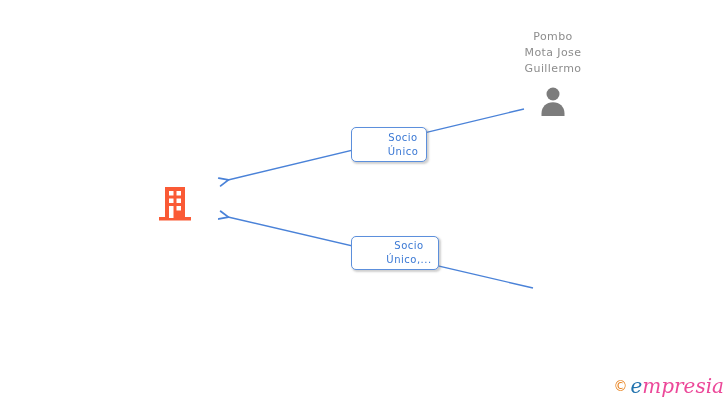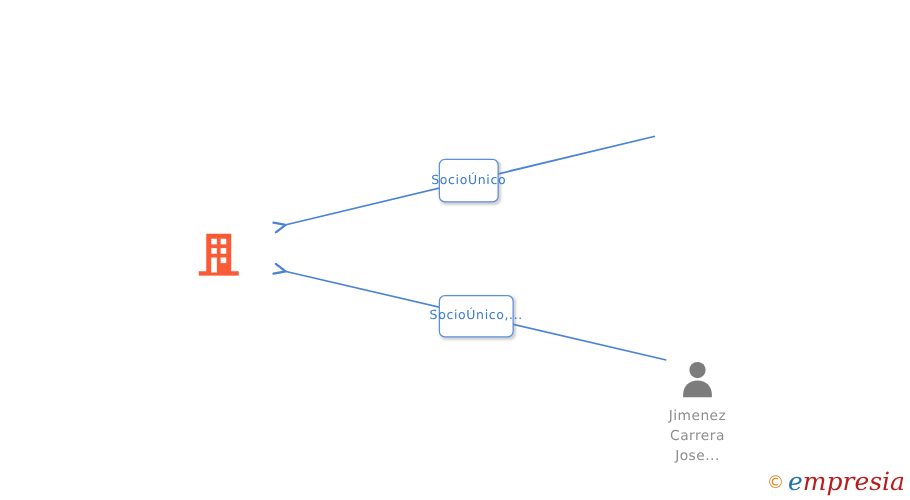--- a/index.html
+++ b/index.html
@@ -16,34 +16,35 @@
   .company .icon{margin-bottom:4px;}
   .person1{left:473px;top:29px;width:160px;}
   .person1 .icon{margin-top:9px;}
   .person2{left:478px;top:288px;width:160px;}
   .person2 .icon{margin-bottom:7px;}
   .person .node-label{line-height:16px;}
   .edge-label{
     position:absolute;background:#ffffff;border:1px solid #5c8fdc;border-radius:5px;
     box-shadow:1.5px 1.5px 2px rgba(120,120,120,0.35);
     color:#3a78d4;font-size:10px;line-height:14px;letter-spacing:0.5px;
-    display:flex;flex-direction:row;align-items:center;justify-content:center;
+    display:flex;flex-direction:column;align-items:center;justify-content:center;
     cursor:pointer;
+    padding-left:28px;
   }
   .edge-label-1{left:351px;top:127px;width:46px;height:33px;}
   .edge-label-2{left:351px;top:236px;width:58px;height:32px;}
   .logo{
     position:absolute;right:4px;bottom:2px;cursor:pointer;
     font-family:"DejaVu Serif","Liberation Serif",serif;font-style:italic;
     font-size:20px;line-height:24px;white-space:nowrap;
   }
   .logo .copyright{font-size:14px;color:#e8821e;font-style:normal;
     font-family:"DejaVu Sans","Liberation Sans",sans-serif;vertical-align:2px;margin-right:3px;}
   .logo .first{color:#2273ae;}
-  .logo .rest{color:#b91c1c;}
+  .logo .rest{color:#ec4899;}
 </style>
 </head>
 <body>
 
 <div class="canvas">
 
   <svg class="edges" width="728" height="400" viewBox="0 0 728 400">
     <defs>
       <marker id="ah" markerWidth="12" markerHeight="11" refX="2" refY="5" orient="auto" markerUnits="userSpaceOnUse">
         <path d="M10.5,1 L1.5,5 L10.5,9" fill="none" stroke="#4A82D8" stroke-width="1.8" stroke-linecap="round" stroke-linejoin="round"></path>
@@ -59,32 +60,32 @@
       <rect x="9" y="3" width="20" height="31" fill="#FA5A35"></rect>
       <rect x="13" y="7" width="4.5" height="4.5" fill="#ffffff"></rect>
       <rect x="20.5" y="7" width="4.5" height="4.5" fill="#ffffff"></rect>
       <rect x="13" y="14.5" width="4.5" height="4.5" fill="#ffffff"></rect>
       <rect x="20.5" y="14.5" width="4.5" height="4.5" fill="#ffffff"></rect>
       <rect x="20.5" y="22" width="4.5" height="4.5" fill="#ffffff"></rect>
       <rect x="13" y="22" width="4.5" height="12" fill="#ffffff"></rect>
     </svg>
   </div>
 
-
-  <div class="node person person2">
+  <div class="node person person1">
+    <div class="node-label">
+      <div>Pombo</div>
+      <div>Mota Jose</div>
+      <div>Guillermo</div>
+    </div>
     <svg class="icon" width="28" height="30" viewBox="0 0 28 30">
       <circle cx="14" cy="8" r="6.5" fill="#7C7C7C"></circle>
       <path d="M2.5,30 L2.5,27.5 C2.5,20.8 7.5,16.3 14,16.3 C20.5,16.3 25.5,20.8 25.5,27.5 L25.5,30 Z" fill="#7C7C7C"></path>
     </svg>
-    <div class="node-label">
-      <div>Jimenez</div>
-      <div>Carrera</div>
-      <div>Jose...</div>
-    </div>
   </div>
+
 
   <div class="edge-label edge-label-1">
     <div>Socio</div>
     <div>Único</div>
   </div>
   <div class="edge-label edge-label-2">
     <div>Socio</div>
     <div>Único,...</div>
   </div>
 

